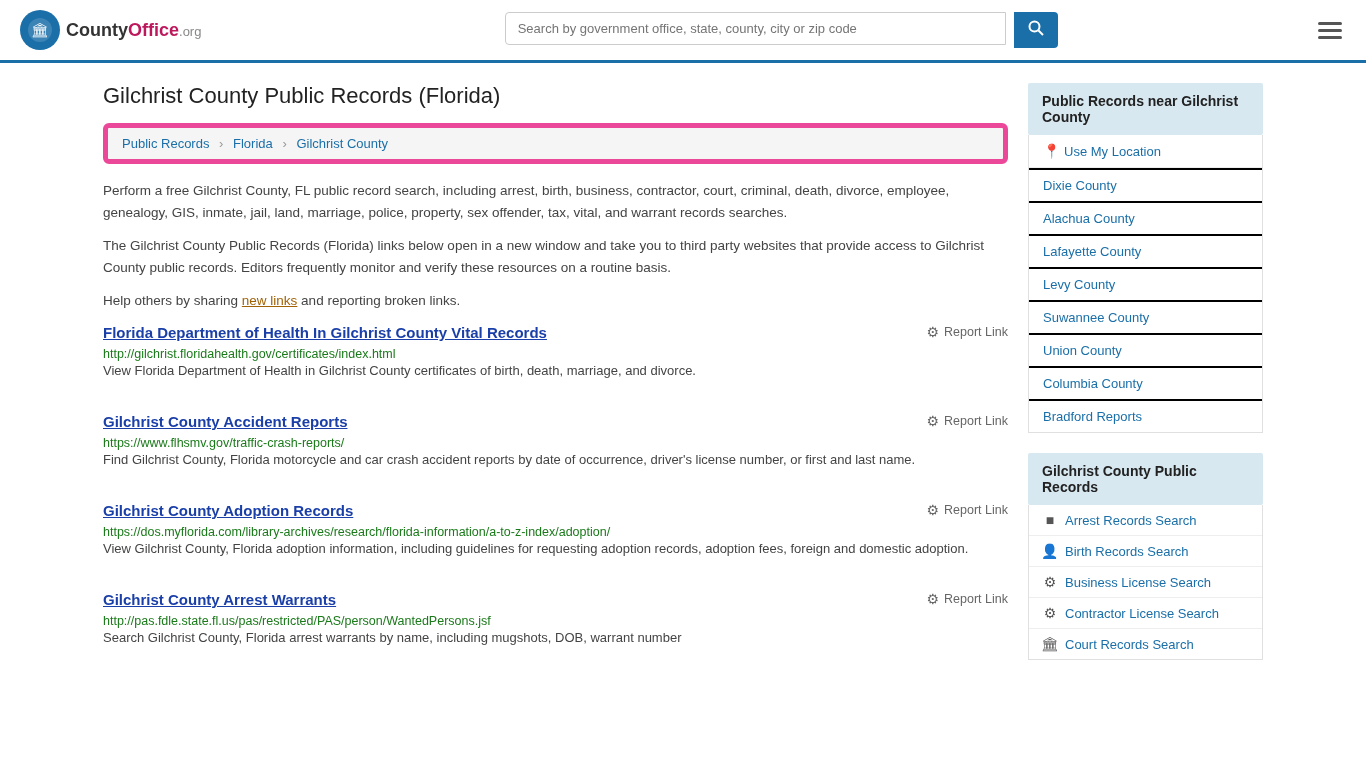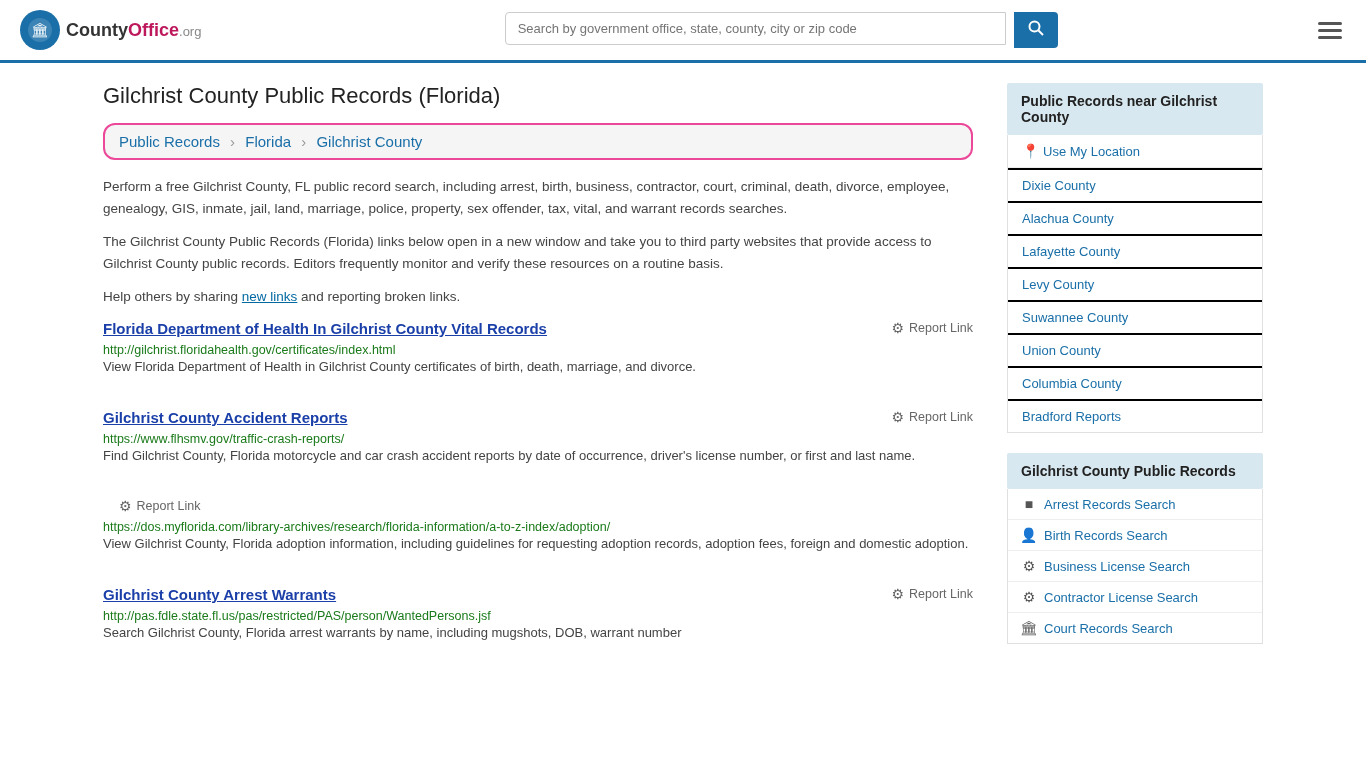--- a/index.html
+++ b/index.html
@@ -90,42 +90,42 @@
     #page-title {
       font-size: 22px;
       font-weight: normal;
       color: #222;
       margin-bottom: 14px;
     }
 
     
     #breadcrumb {
       background: #f5f5f5;
-      border: 2px solid #ec4899;
+      border: 5px solid #ec4899;
       padding: 8px 14px;
       margin-bottom: 16px;
-      font-size: 15px;
+      font-size: 13px;
       color: #555;
-      border-radius: 12px;
+      border-radius: 6px;
     }
     #breadcrumb a {
       color: #1a6fa8;
       text-decoration: none;
     }
     #breadcrumb .sep { margin: 0 6px; color: #999; }
 
     
     .description {
       font-size: 13.5px;
       line-height: 1.6;
       color: #444;
       margin-bottom: 12px;
     }
     .description a {
-      color: #0369a1;
+      color: #a16207;
       text-decoration: underline;
     }
 
     
     .result-item {
       margin-bottom: 24px;
       padding-bottom: 8px;
     }
     .result-title-row {
       display: flex;
@@ -160,23 +160,22 @@
       text-decoration: none;
     }
     .result-desc {
       font-size: 13px;
       color: #444;
       line-height: 1.55;
     }
 
     
     #sidebar {
-      width: 256px;
+      width: 235px;
       flex-shrink: 0;
-      margin-left: 14px;
     }
 
     .sidebar-section {
       margin-bottom: 20px;
     }
     .sidebar-header {
       background: #d8e8f0;
       padding: 10px 14px;
       font-size: 14px;
       font-weight: bold;
@@ -317,20 +316,21 @@
             <span class="report-icon">⚙</span>
             <span>Report Link</span>
           </div>
         </div>
         <a class="result-url" href="#">https://www.flhsmv.gov/traffic-crash-reports/</a>
         <p class="result-desc">Find Gilchrist County, Florida motorcycle and car crash accident reports by date of occurrence, driver's license number, or first and last name.</p>
       </div>
 
       <div class="result-item">
         <div class="result-title-row">
+          <a class="result-title" href="#">Gilchrist County Adoption Records</a>
           <div class="report-link">
             <span class="report-icon">⚙</span>
             <span>Report Link</span>
           </div>
         </div>
         <a class="result-url" href="#">https://dos.myflorida.com/library-archives/research/florida-information/a-to-z-index/adoption/</a>
         <p class="result-desc">View Gilchrist County, Florida adoption information, including guidelines for requesting adoption records, adoption fees, foreign and domestic adoption.</p>
       </div>
 
       <div class="result-item">

